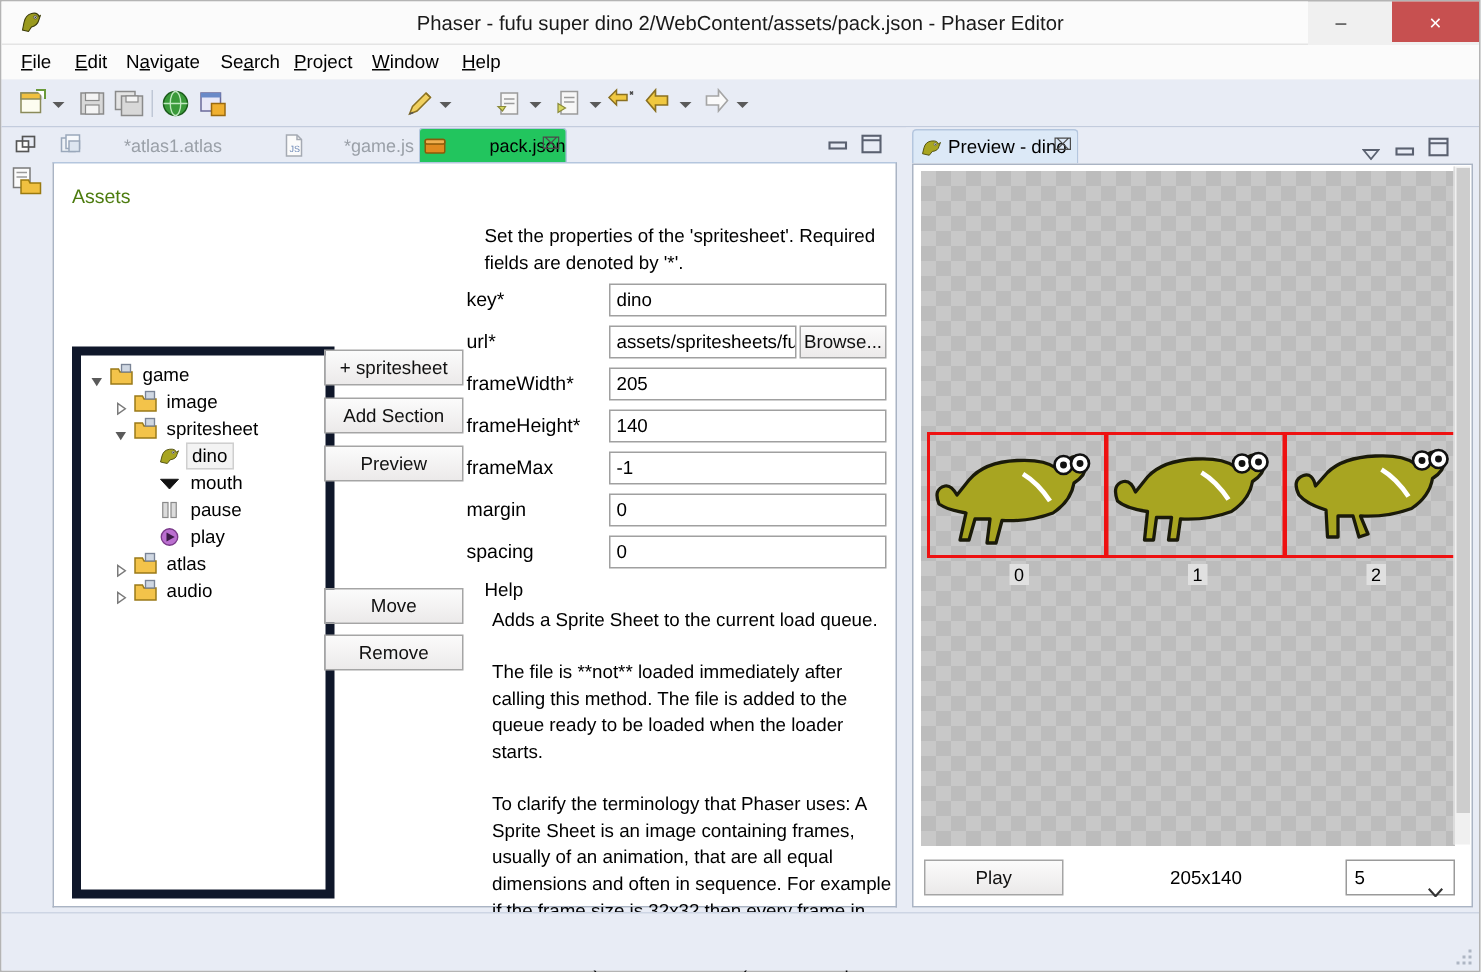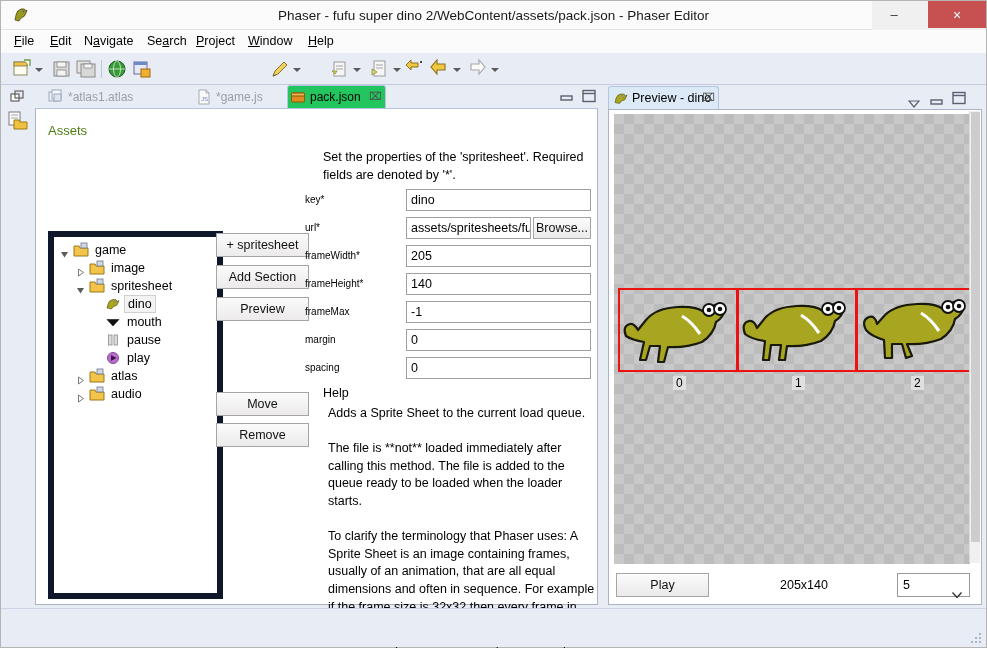--- a/index.html
+++ b/index.html
@@ -148,22 +148,22 @@
     position: absolute; left: 7px; top: 26px;
     width: 20px; height: 20px;
   }
 
   
   #editor-part {
     position: absolute; left: 33px; top: 0;
     width: 568px; height: 523px;
   }
   #editor-tabs {
-    position: absolute; left: 8px; top: 0;
-    width: 568px; height: 23px;
+    position: absolute; left: 0; top: 0;
+    width: 568px; height: 23px; text-align: right;
   }
   .etab {
     position: absolute; top: 1px;
     height: 22px;
     font-size: 12px;
     color: #9aa0a8;
     line-height: 22px;
     padding-left: 22px;
     cursor: default;
   }
@@ -255,22 +255,22 @@
   }
 
   
   #prop-intro {
     position: absolute; left: 287px; top: 40px;
     width: 270px;
     font-size: 12.5px; color: #000;
     line-height: 17.5px;
   }
   .frow-label {
-    position: absolute; left: 269px;
-    font-size: 10px; color: #000;
+    position: absolute; left: 275px;
+    font-size: 13px; color: #000;
     height: 22px; line-height: 22px;
   }
   .ftext {
     position: absolute;
     height: 22px;
     background: #fff;
     border: 1px solid #a0a0a0;
     font-size: 12.5px; color: #000;
     line-height: 20px;
     padding: 0 4px;

